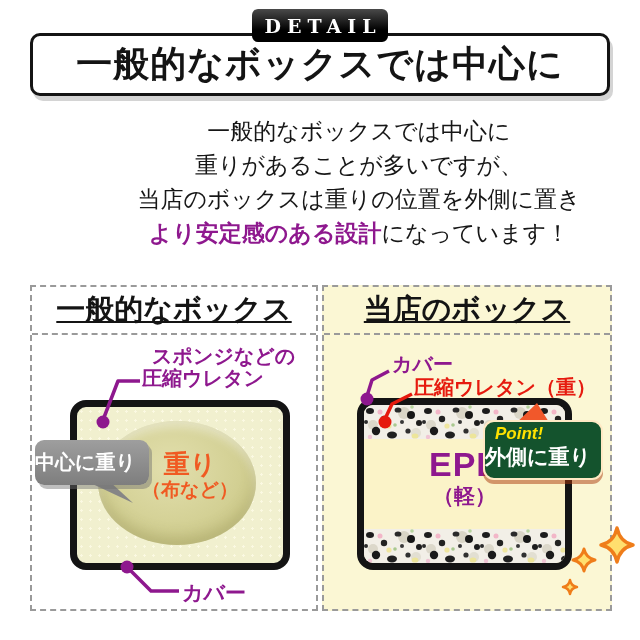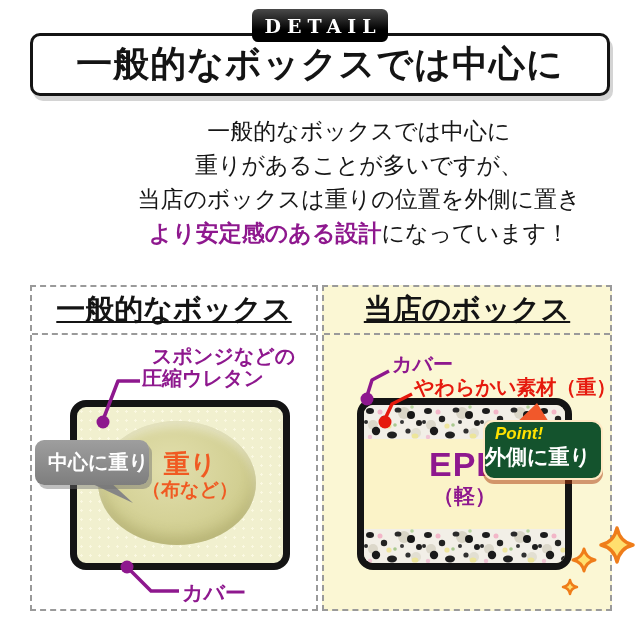--- a/index.html
+++ b/index.html
@@ -60,21 +60,21 @@
   .l-weight-label .w2 { font-size:19px; font-weight:800; line-height:24px; }
   .l-soft-label { position:absolute; left:142px; top:345px; z-index:4;
                   color:#8e188e; font-size:20px; font-weight:800; line-height:22px; white-space:nowrap; }
   .l-soft-label .ind { padding-left:10px; }
   .l-cover-label { position:absolute; left:182px; top:579px; z-index:4;
                    color:#8e188e; font-size:21px; font-weight:800; white-space:nowrap; }
   .bubble-gray {
     position:absolute; left:35px; top:440px; width:114px; height:45px;
     background:linear-gradient(180deg,#9e9e9e,#7e7e7e);
     border-radius:9px; box-shadow:3px 4px 0 rgba(110,110,110,0.45);
-    display:flex; align-items:center; justify-content:flex-end; z-index:6;
+    display:flex; align-items:center; justify-content:flex-start; z-index:6;
   }
   .bubble-gray span { color:#fff; font-size:20px; font-weight:800; white-space:nowrap; }
   
   .r-cover-label { position:absolute; left:392px; top:351px; z-index:4;
                    color:#8e188e; font-size:20px; font-weight:800; white-space:nowrap; }
   .r-urethane-label { position:absolute; left:414px; top:374px; z-index:4;
                       color:#e61a0e; font-size:20px; font-weight:800; white-space:nowrap; }
   .rbox {
     position:absolute; left:357px; top:398px; width:215px; height:172px;
     border:7px solid #141414; border-radius:16px; background:#fbf3c8;
@@ -166,21 +166,21 @@
   <div class="l-soft-label">
     <div class="ind">スポンジなどの</div>
     <div>圧縮ウレタン</div>
   </div>
   <div class="l-cover-label">カバー</div>
   <div class="bubble-gray">
     <span>中心に重り</span>
   </div>
 
   <div class="r-cover-label">カバー</div>
-  <div class="r-urethane-label">やわらかい素材（重）</div>
+  <div class="r-urethane-label">圧縮ウレタン（重）</div>
   <div class="rbox">
     <svg class="strip top">
         <rect x="0" y="0" width="201" height="34" fill="url(#speckle)"></rect>
       </svg>
     <div class="epe-label">
       <div class="e1">EPE</div>
       <div class="e2">（軽）</div>
     </div>
     <svg class="strip bottom">
         <rect x="0" y="0" width="201" height="34" fill="url(#speckle)"></rect>

